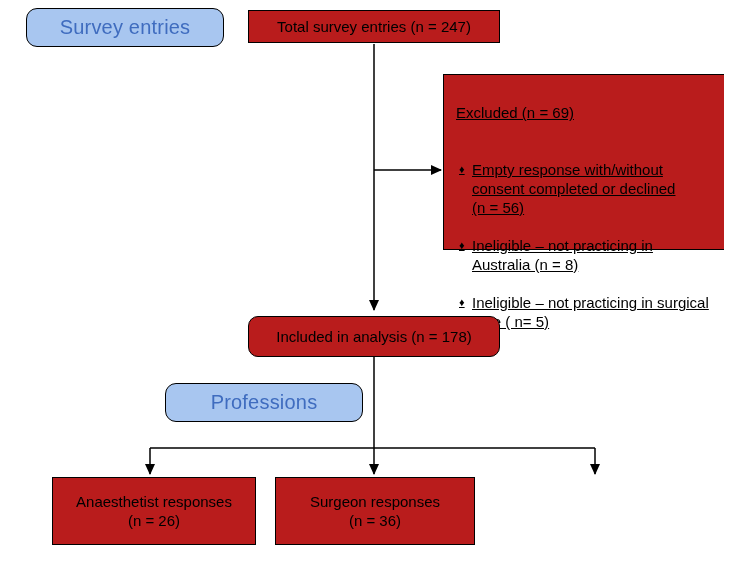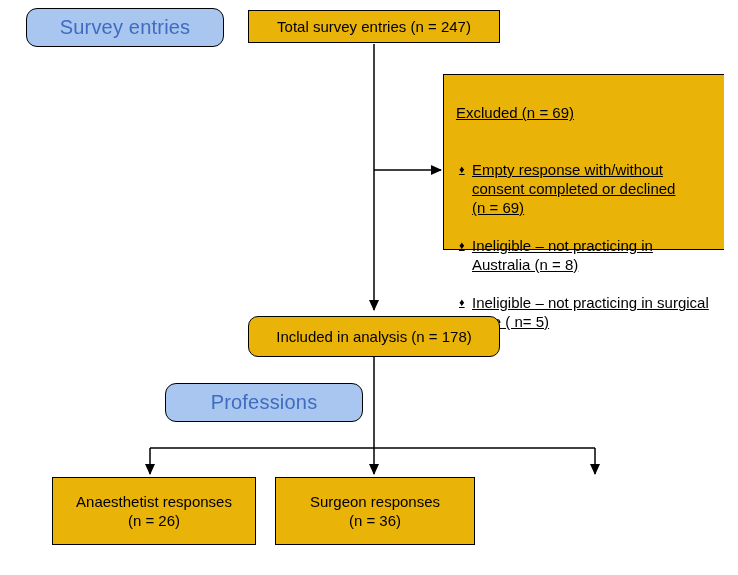--- a/index.html
+++ b/index.html
@@ -33,21 +33,21 @@
     justify-content: center;
     font-size: 20px;
     letter-spacing: 0.2px;
   }
   #survey-pill   { left: 26px;  top: 8px;   width: 198px; height: 39px; }
   #professions-pill { left: 165px; top: 383px; width: 198px; height: 39px; text-align: center; }
   .box {
     position: absolute;
     box-sizing: border-box;
     border: 1.5px solid #000000;
-    background: #eab308;
+    background: #b91c1c;
     color: #000000;
     display: flex;
     align-items: center;
     justify-content: center;
     text-align: center;
     font-size: 15px;
     line-height: 19px;
     white-space: pre-line;
   }
   #total-box    { left: 248px; top: 10px;  width: 252px; height: 33px; }
@@ -108,21 +108,21 @@
 
   <div id="total-box" class="box">Total survey entries (n = 247)</div>
 
   <div id="excluded-box" class="box">
     <div id="excluded-title">Excluded (n = 69)</div>
     <ul>
       <li>
         <span class="bullet-glyph">♦</span>
         <span class="bullet-text">Empty response with/without
 consent completed or declined
-(n = 69)</span>
+(n = 56)</span>
       </li>
       <li>
         <span class="bullet-glyph">♦</span>
         <span class="bullet-text">Ineligible – not practicing in
 Australia (n = 8)</span>
       </li>
       <li>
         <span class="bullet-glyph">♦</span>
         <span class="bullet-text">Ineligible – not practicing in surgical
 care ( n=  5)</span>

